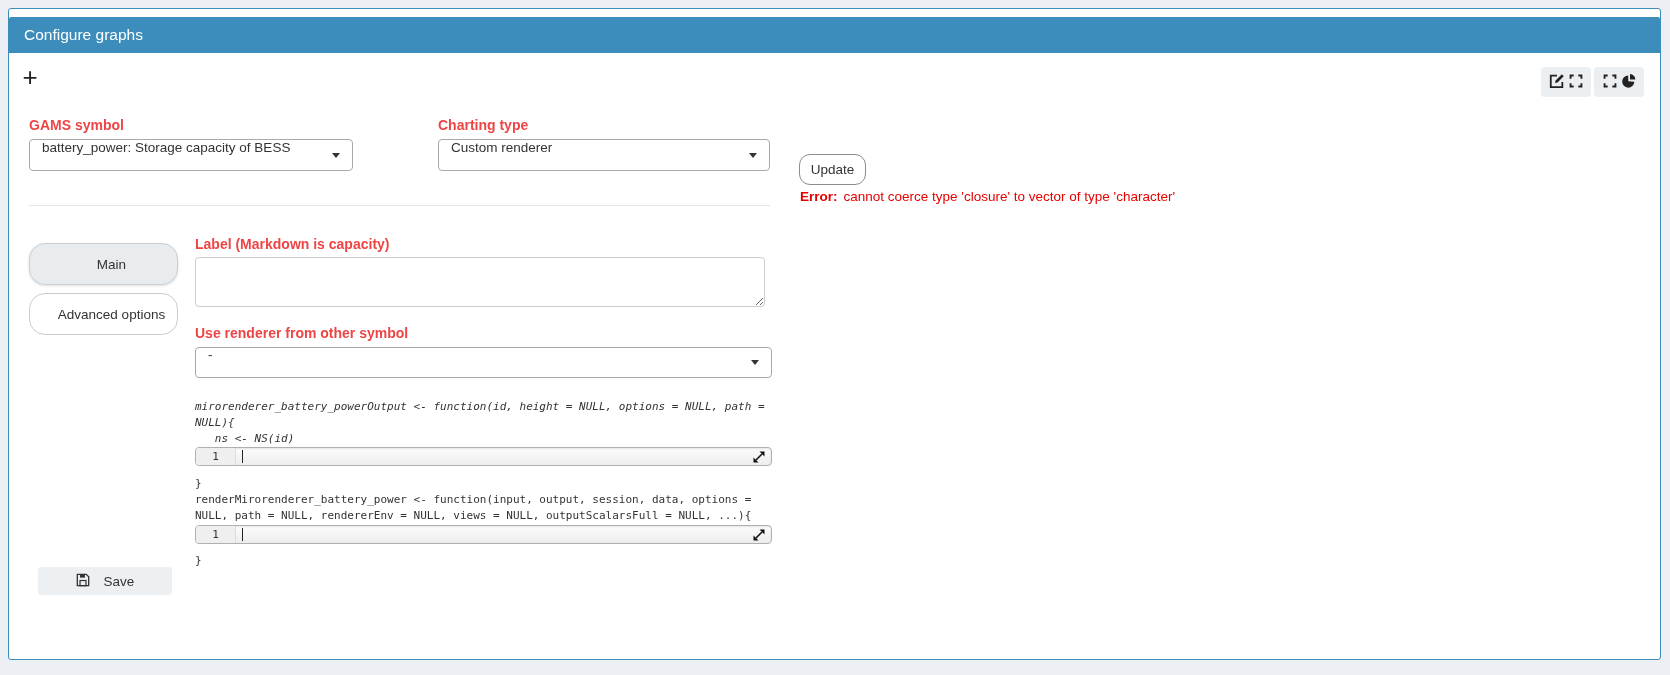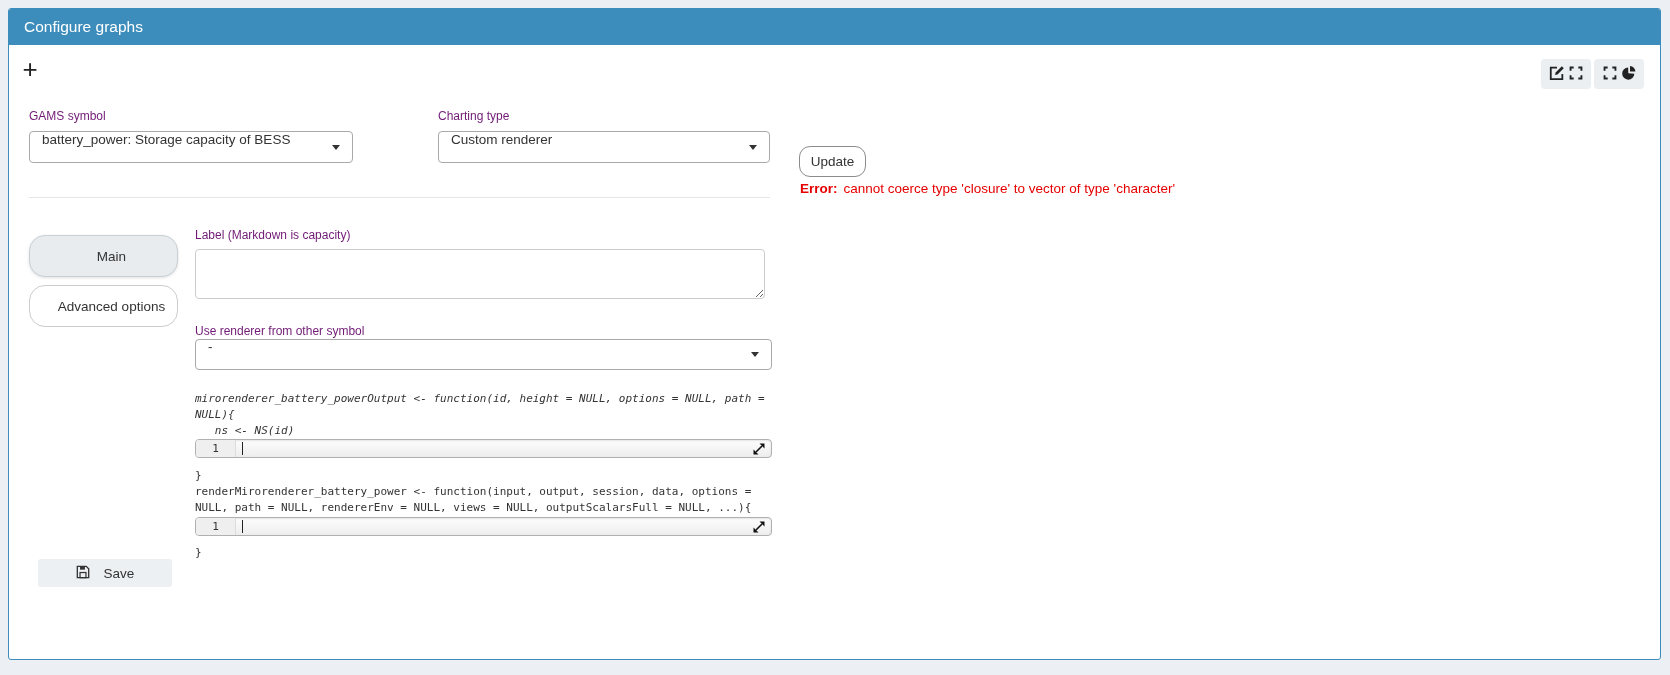--- a/index.html
+++ b/index.html
@@ -2,31 +2,31 @@
 <html><head>
 <meta charset="utf-8">
 <style>
   * { margin:0; padding:0; box-sizing:border-box; }
   html,body { width:1670px; height:675px; }
   body { font-family:"Liberation Sans", sans-serif; background:#ecf0f5; position:relative; }
 
   .panel { position:absolute; left:8px; top:8px; width:1653px; height:652px;
            background:#fff; border:1px solid #3c8dbc; border-radius:3px; }
   .panel-header { height:36px; background:#3c8dbc; color:#fff; display:flex; align-items:center;
-                  padding:0 15px; font-size:15.5px; border-radius:2px 2px 0 0; }
+                  padding:0 15px; font-size:15.5px; border-radius:2px 2px 0 0;margin-top:8px; }
   .panel-body { position:relative; height:614px; }
 
   .plus-btn { position:absolute; left:8px; top:10px; width:26px; height:28px;
               font-size:26px; font-weight:400; color:#222; text-align:center; line-height:28px; cursor:pointer; }
 
   .toolbar-group { position:absolute; right:16px; top:14px; display:flex; gap:3px; }
   .tool-btn { width:50px; height:30px; background:#ebeff2; border:none; border-radius:4px;
               display:flex; align-items:center; justify-content:center; gap:4px; cursor:pointer; }
 
-  .field-label { position:absolute; font-size:12px; font-weight:normal; color:#701a75; }
+  .field-label { position:absolute; font-size:14px; font-weight:bold; color:#ef4444; }
 
   .sel { position:absolute; height:32px; background:#fff; border:1px solid #a9a9a9; border-radius:4px;
          display:flex; align-items:center; padding:0 28px 16px 12px; font-size:13.5px; color:#333; cursor:pointer; }
   .caret { position:absolute; right:12px; top:13px; width:0; height:0;
            border-left:4.5px solid transparent; border-right:4.5px solid transparent; border-top:5.5px solid #333; }
 
   .update-btn { position:absolute; left:790px; top:101px; width:67px; height:31px; background:#fff;
                 border:1px solid #8c8c8c; border-radius:11px; font-size:13.5px; color:#333;
                 font-family:"Liberation Sans", sans-serif; cursor:pointer; }
 
@@ -122,21 +122,21 @@
     </div>
 
     <div class="divider"></div>
 
     <div class="vtab active">Main</div>
     <div class="vtab inactive">Advanced options</div>
 
     <div class="field-label" style="left:186px; top:183px;">Label (Markdown is capacity)</div>
     <textarea class="md-textarea" style=""></textarea>
 
-    <div class="field-label" style="left:186px; top:272px;margin-top:7px;">Use renderer from other symbol</div>
+    <div class="field-label" style="left:186px; top:272px;">Use renderer from other symbol</div>
     <div class="sel" style="left:186px; top:294px; width:577px; height:31px;">
       <span>-</span>
       <span class="caret" style="top:12px;"></span>
     </div>
 
     <div class="code-pre" style="top:346px;font-style:italic;">mirorenderer_battery_powerOutput &lt;- function(id, height = NULL, options = NULL, path =
 NULL){
    ns &lt;- NS(id)</div>
 
     <div class="ace-strip" style="top:394px;">

